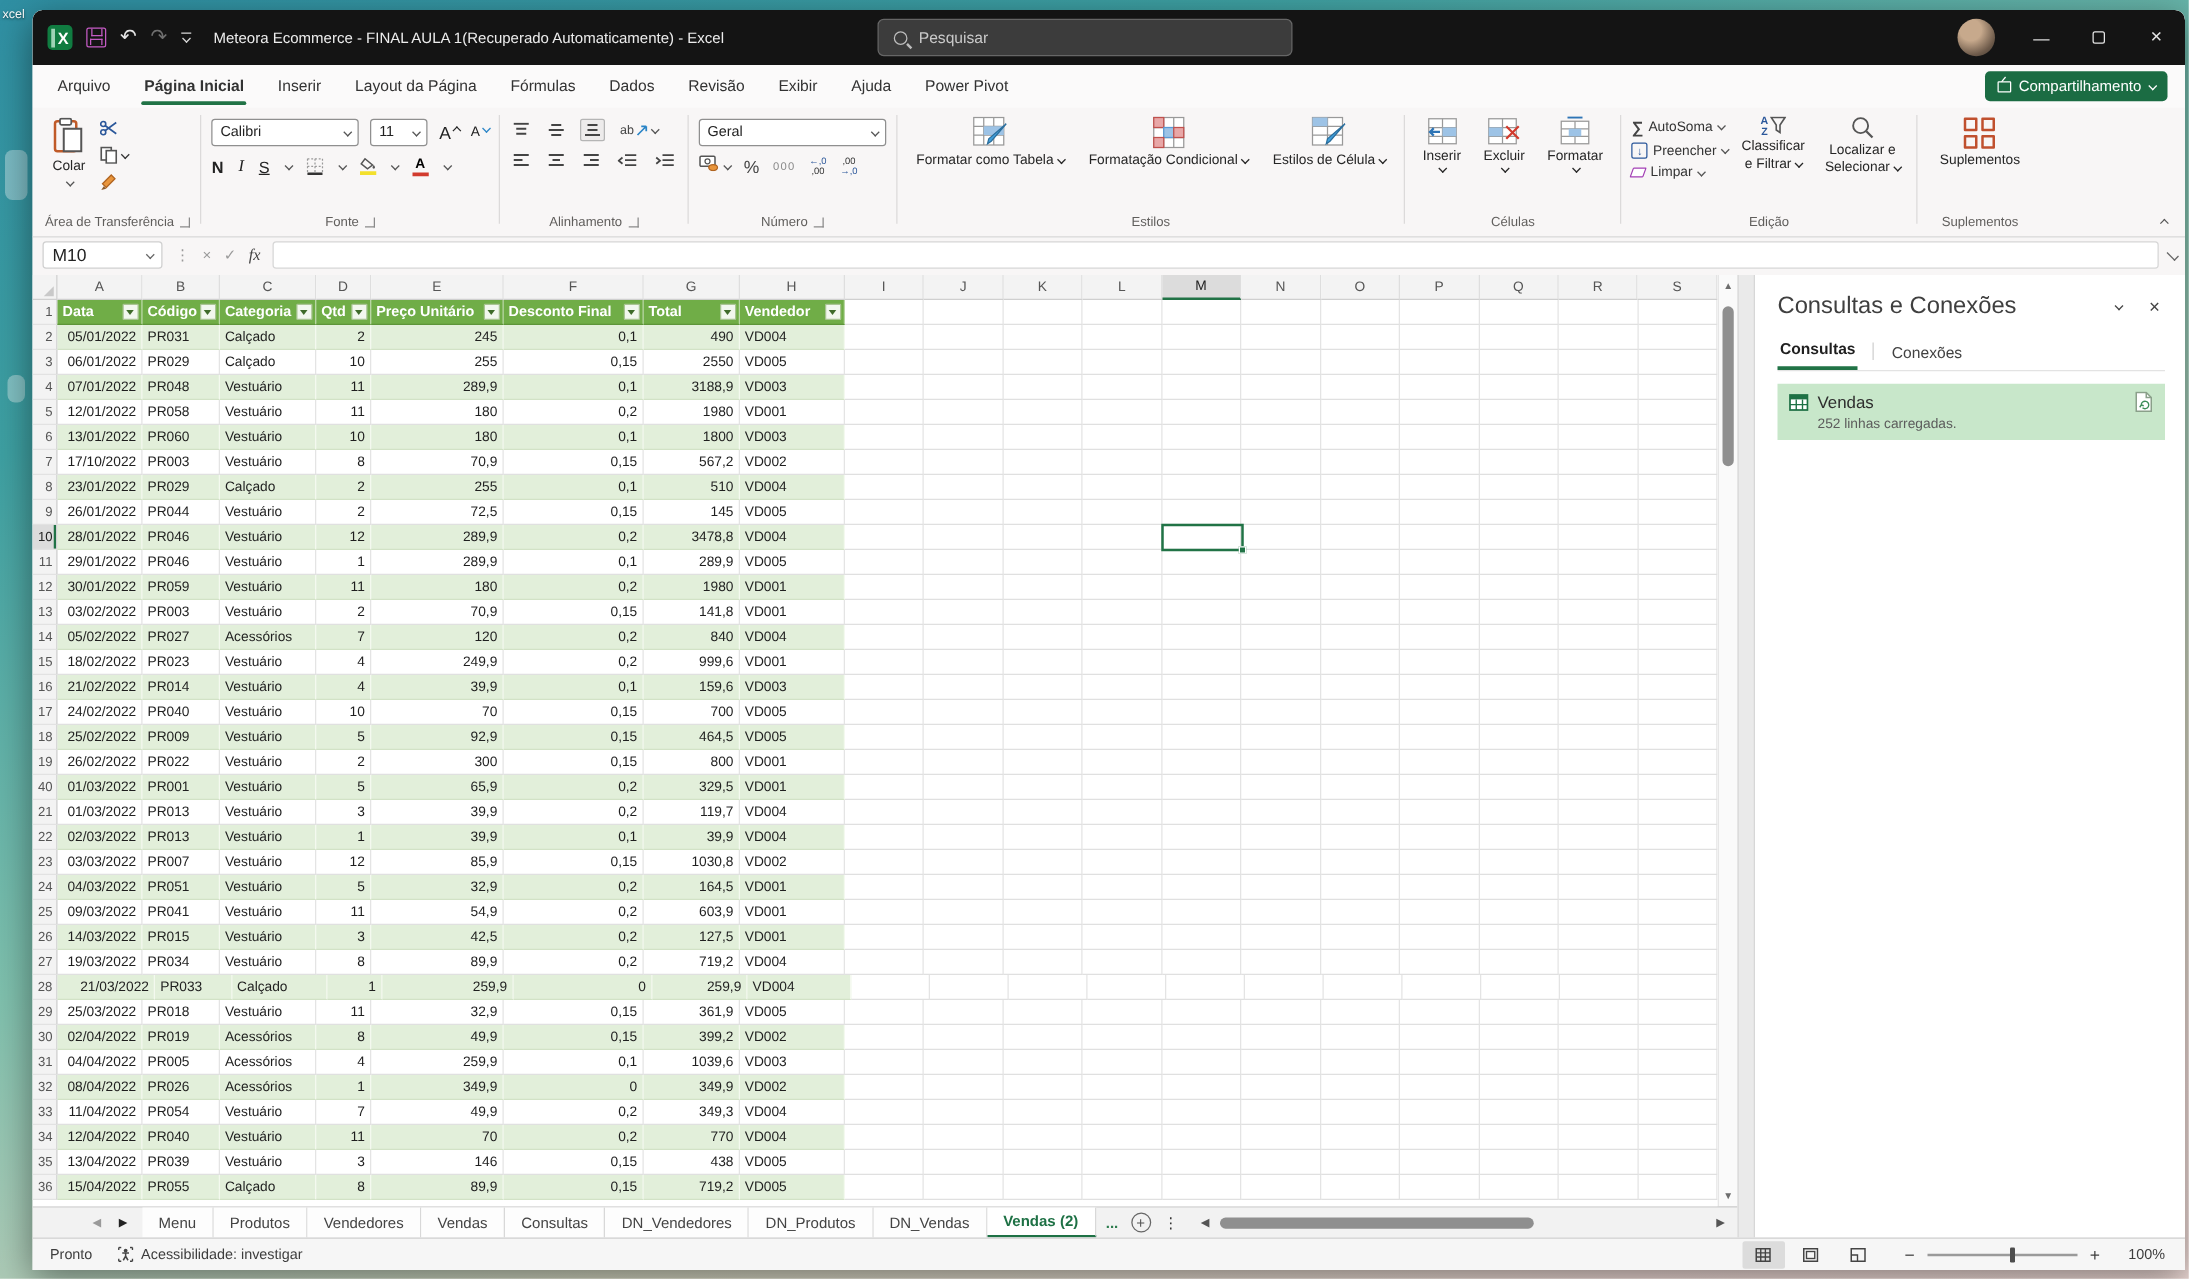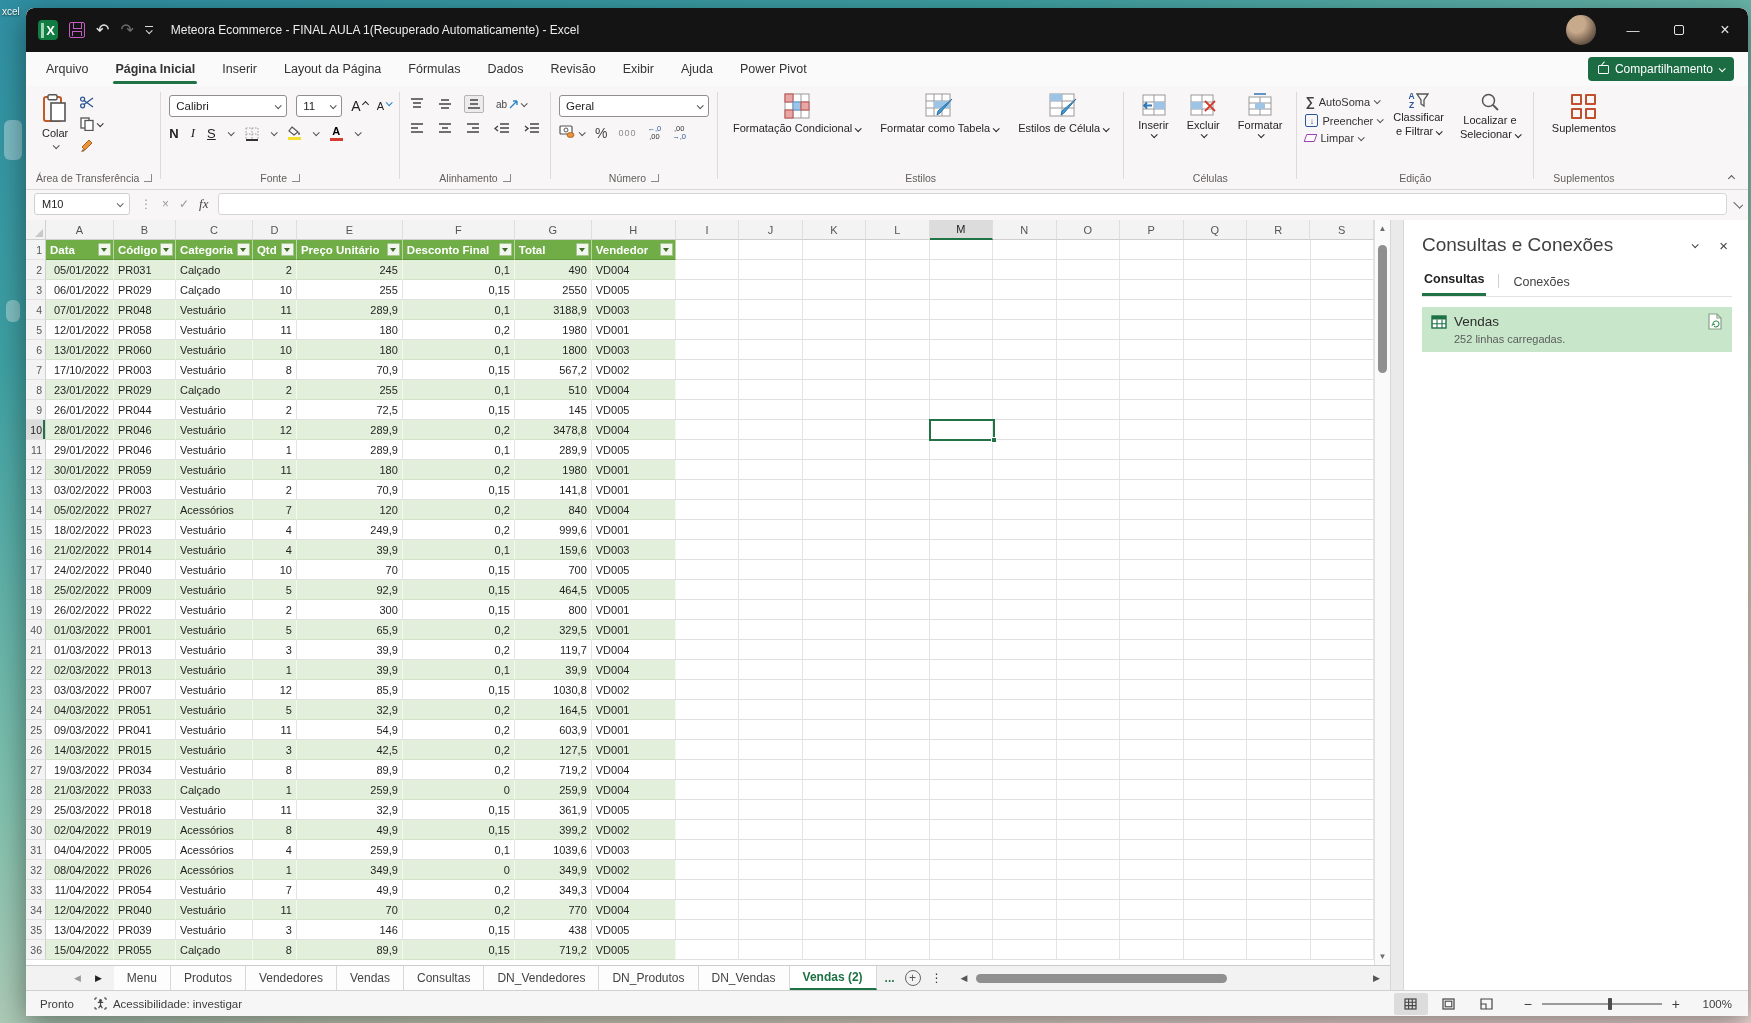--- a/index.html
+++ b/index.html
@@ -82,21 +82,21 @@
   .eraser{width:11px;height:8px;background:#fff;border:1.4px solid #a33fb5;transform:skewX(-20deg);border-radius:1px}
   .azbtn{display:flex;flex-direction:column;align-items:center;font-size:11px;color:#262626;gap:2px;padding:2px 5px;line-height:1.25;text-align:center}
   .azic{display:flex;align-items:center;gap:1px}
   .azletters{font-size:8.5px;font-weight:700;color:#2b579a;line-height:1;display:flex;flex-direction:column}
   .addin-ic{display:grid;grid-template-columns:11px 11px;grid-template-rows:11px 11px;gap:3px}
   .addin-ic b{border:2px solid #c0502e;border-radius:1px}
   .collapse{position:absolute;right:14px;bottom:8px;color:#555}
 
   
   .fbar{height:30px;background:#f8f6f6;display:flex;align-items:center;padding:3px 6px 5px 8px;gap:6px;flex:0 0 auto}
-  .namebox{width:96px;height:22px;background:#fff;border:1px solid #cfcfcf;border-radius:3px;font-size:11px;color:#222;display:flex;align-items:center;padding:0 7px;gap:6px}
+  .namebox{width:96px;height:22px;background:#fff;border:1px solid #cfcfcf;border-radius:3px;font-size:14px;color:#222;display:flex;align-items:center;padding:0 7px;gap:6px}
   .namebox .chv{margin-left:auto;color:#666}
   .fbicons{display:flex;align-items:center;gap:10px;color:#9a9a9a;font-size:12px;padding:0 4px}
   .fx{font-style:italic;font-family:"Liberation Serif",serif;color:#444;font-size:13px}
   .ffield{flex:1;height:22px;background:#fff;border:1px solid #d6d6d6;border-radius:3px;font-size:11.5px;padding:0 6px;display:flex;align-items:center;color:#222}
   .fexp{color:#666;padding:0 4px}
 
   
   .main{flex:1;display:flex;min-height:0}
   .sheetcol{flex:1;display:flex;flex-direction:column;min-width:0}
   .gridzone{flex:1;display:flex;min-height:0}
@@ -178,20 +178,24 @@
         </div>
       <div class="save-ic"></div>
       <span class="tglyph">↶</span>
       <span class="tglyph dis">↷</span>
       <span class="bar-chv">
           <b></b>
           <span class="chv"></span>
         </span>
     </div>
     <div class="wtitle">Meteora Ecommerce - FINAL AULA 1(Recuperado Automaticamente)  -  Excel</div>
+    <div class="searchbox">
+      <span class="mag"></span>
+      <span>Pesquisar</span>
+    </div>
     <div class="tb-right">
       <div class="avatar"></div>
       <div class="wbtn">—</div>
       <div class="wbtn">
           <span class="maxbox"></span>
         </div>
       <div class="wbtn" style="font-size:16px">×</div>
     </div>
   </div>
 
@@ -406,37 +410,37 @@
           <span class="launcher"></span>
         </div>
     </div>
 
     <div class="rsep"></div>
 
     <div class="rgroup">
       <div class="rbody">
         <div class="stylebtn">
           <svg width="30" height="26" viewBox="0 0 30 26">
+              <rect x="2" y="1" width="24" height="22" fill="#fff" stroke="#999"></rect>
+              <path d="M2 8 H26 M2 15 H26 M10 1 V23 M18 1 V23" stroke="#999"></path>
+              <rect x="10" y="8" width="16" height="7" fill="#9dc3e6"></rect>
+              <path d="M28 6 L16 20 L13 22 L14 18 Z" fill="#41a0dc" stroke="#2b6f9e" stroke-width="1"></path>
+            </svg>
+          <span><span>Formatar como Tabela</span> <span class="chv"></span></span>
+        </div>
+        <div class="stylebtn">
+          <svg width="30" height="26" viewBox="0 0 30 26">
               <rect x="3" y="1" width="24" height="24" fill="#fff" stroke="#999"></rect>
               <path d="M3 9 H27 M3 17 H27 M11 1 V25 M19 1 V25" stroke="#999"></path>
               <rect x="3" y="1" width="8" height="8" fill="#e8a7a7" stroke="#c0504d"></rect>
               <rect x="11" y="9" width="8" height="8" fill="#9dc3e6" stroke="#5b9bd5"></rect>
               <rect x="3" y="17" width="8" height="8" fill="#e8a7a7" stroke="#c0504d"></rect>
               <rect x="19" y="9" width="8" height="8" fill="#e8a7a7" stroke="#c0504d"></rect>
             </svg>
           <span><span>Formatação Condicional</span> <span class="chv"></span></span>
-        </div>
-        <div class="stylebtn">
-          <svg width="30" height="26" viewBox="0 0 30 26">
-              <rect x="2" y="1" width="24" height="22" fill="#fff" stroke="#999"></rect>
-              <path d="M2 8 H26 M2 15 H26 M10 1 V23 M18 1 V23" stroke="#999"></path>
-              <rect x="10" y="8" width="16" height="7" fill="#9dc3e6"></rect>
-              <path d="M28 6 L16 20 L13 22 L14 18 Z" fill="#41a0dc" stroke="#2b6f9e" stroke-width="1"></path>
-            </svg>
-          <span><span>Formatar como Tabela</span> <span class="chv"></span></span>
         </div>
         <div class="stylebtn">
           <svg width="30" height="26" viewBox="0 0 30 26">
               <rect x="2" y="1" width="24" height="22" fill="#fff" stroke="#999"></rect>
               <path d="M2 8 H26 M2 15 H26 M14 1 V23" stroke="#999"></path>
               <rect x="2" y="1" width="12" height="7" fill="#9dc3e6"></rect>
               <path d="M28 6 L16 20 L13 22 L14 18 Z" fill="#41a0dc" stroke="#2b6f9e" stroke-width="1"></path>
             </svg>
           <span><span>Estilos de Célula</span> <span class="chv"></span></span>
         </div>
@@ -1227,21 +1231,21 @@
                 <div class="gcell" style="width:63.5px"></div>
                 <div class="gcell" style="width:63.5px"></div>
                 <div class="gcell" style="width:63.5px"></div>
                 <div class="gcell" style="width:63.5px"></div>
                 <div class="gcell" style="width:63.5px"></div>
                 <div class="gcell" style="width:63.5px"></div>
                 <div class="gcell" style="width:63.5px"></div>
               </div>
               <div class="grow band">
                 <div class="rownum">28</div>
-                <div class="gcell tcell r" style="width:68px">21/03/2022</div>
+                <div class="gcell tcell r" style="width:79px">21/03/2022</div>
                 <div class="gcell tcell " style="width:62px">PR033</div>
                 <div class="gcell tcell " style="width:77px">Calçado</div>
                 <div class="gcell tcell r" style="width:44px">1</div>
                 <div class="gcell tcell r" style="width:106px">259,9</div>
                 <div class="gcell tcell r" style="width:112px">0</div>
                 <div class="gcell tcell r" style="width:77px">259,9</div>
                 <div class="gcell tcell " style="width:84px">VD004</div>
                 <div class="gcell" style="width:63.5px"></div>
                 <div class="gcell" style="width:63.5px"></div>
                 <div class="gcell" style="width:63.5px"></div>

